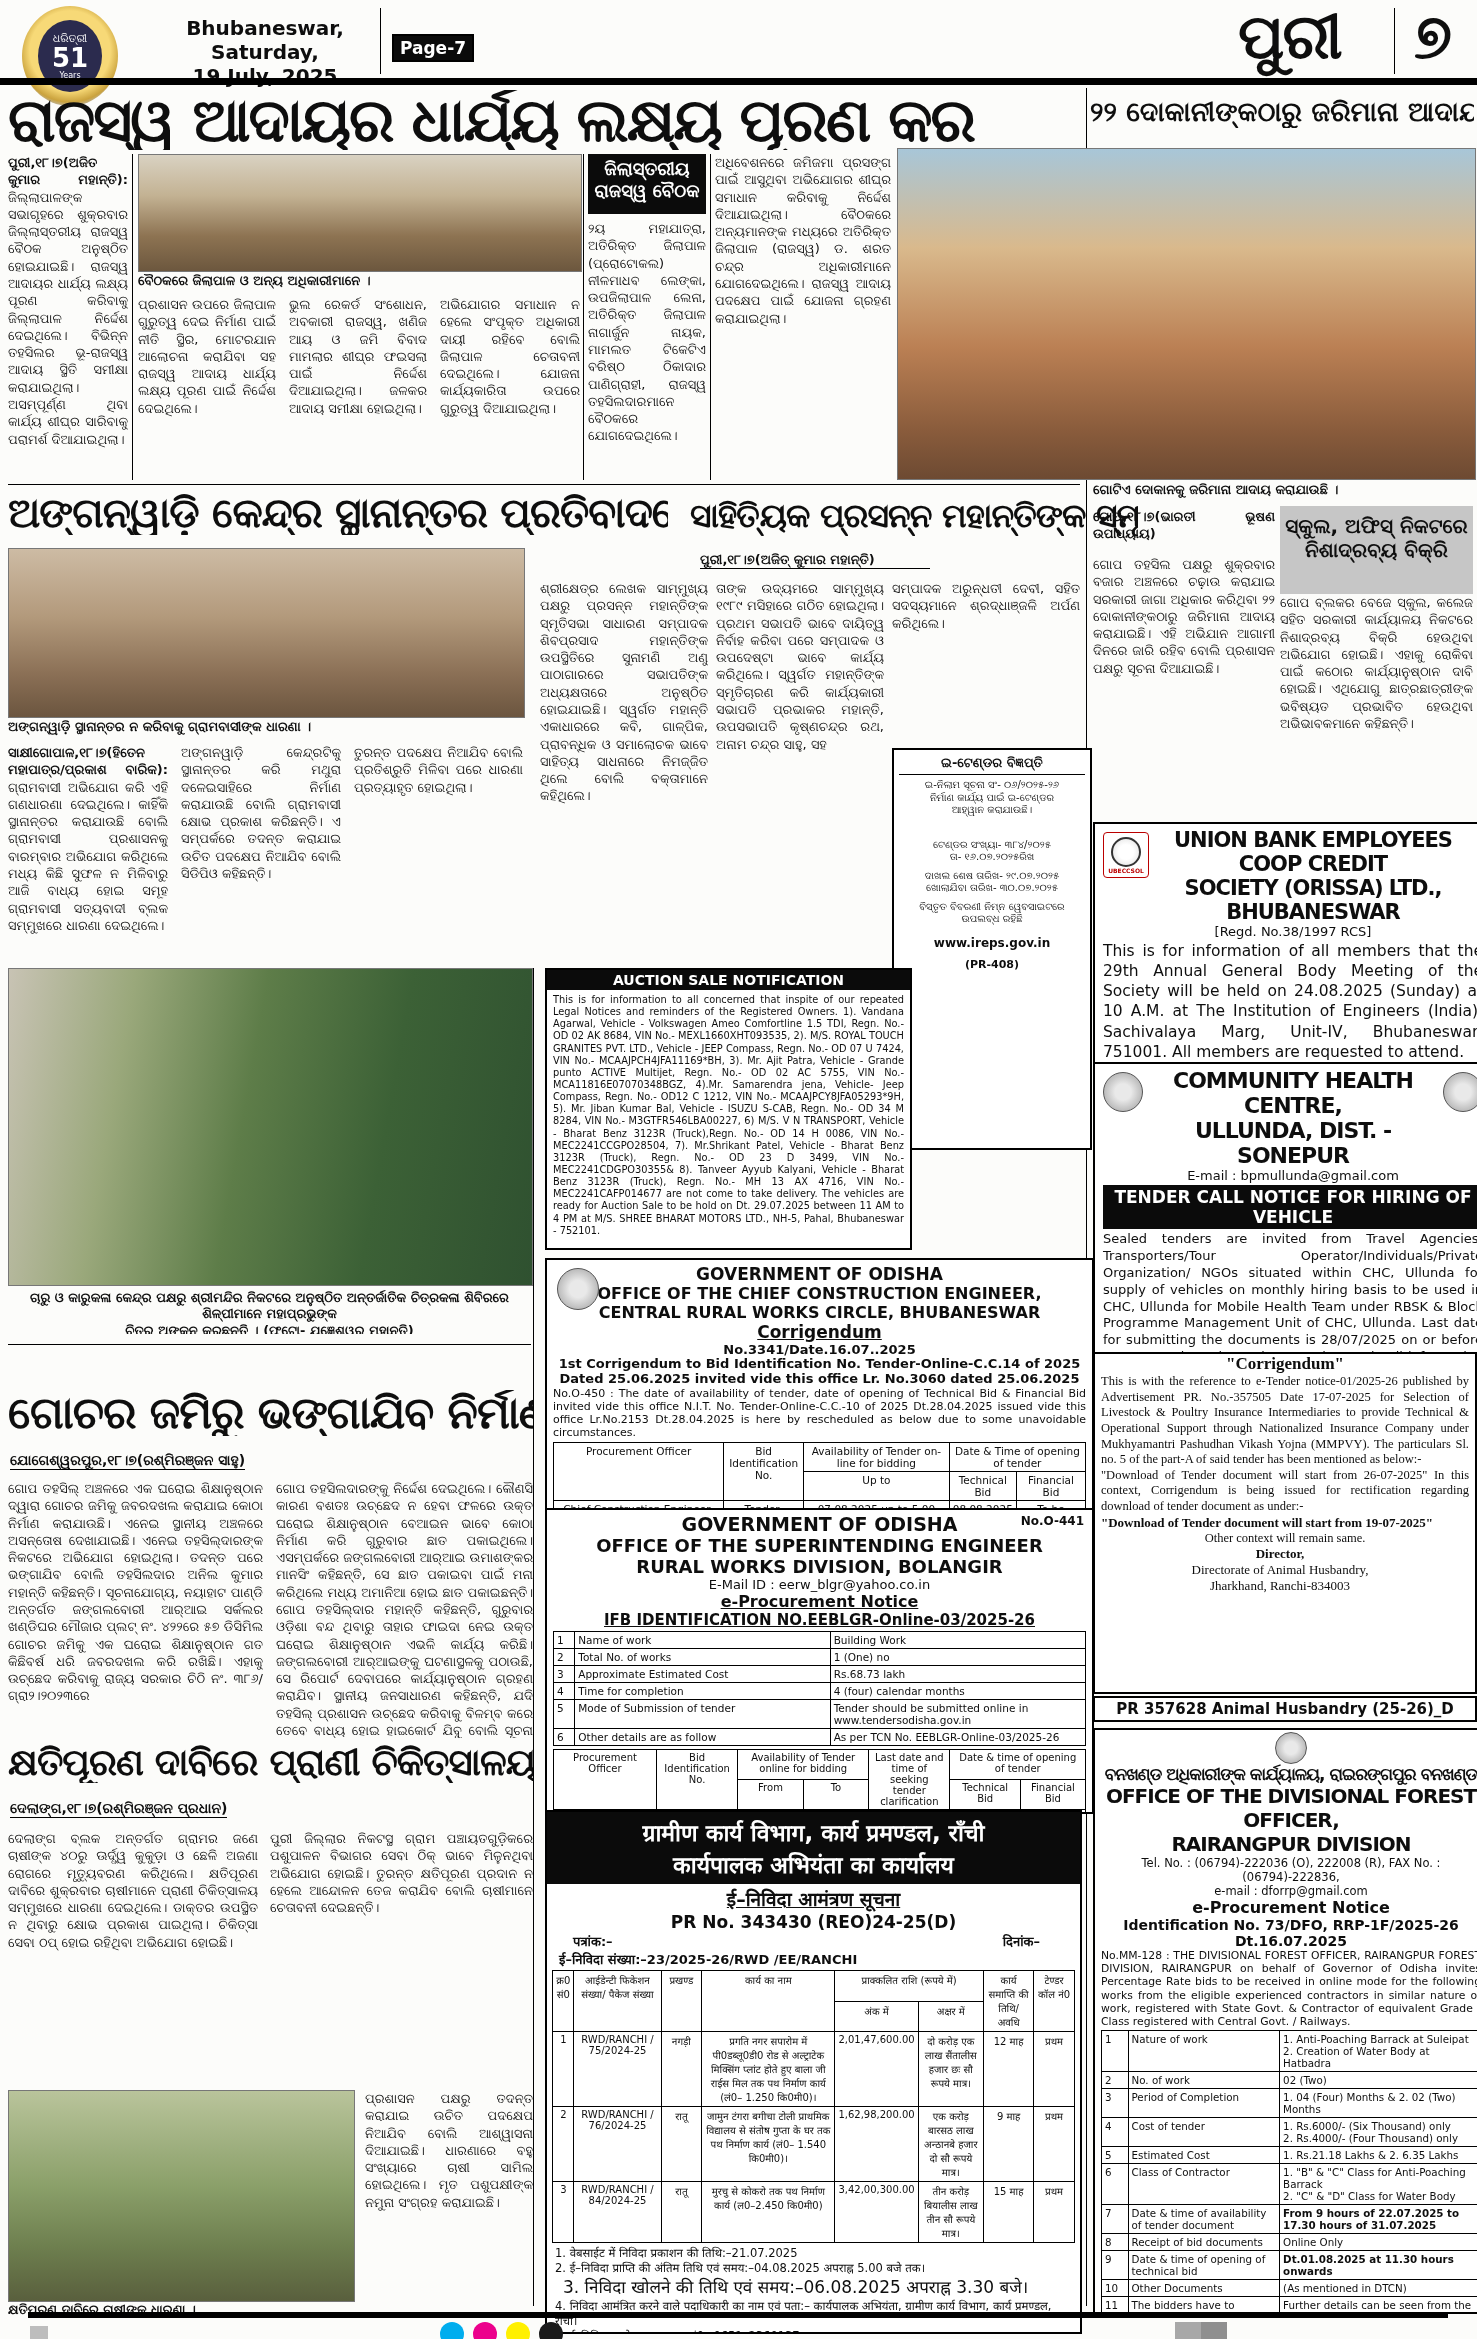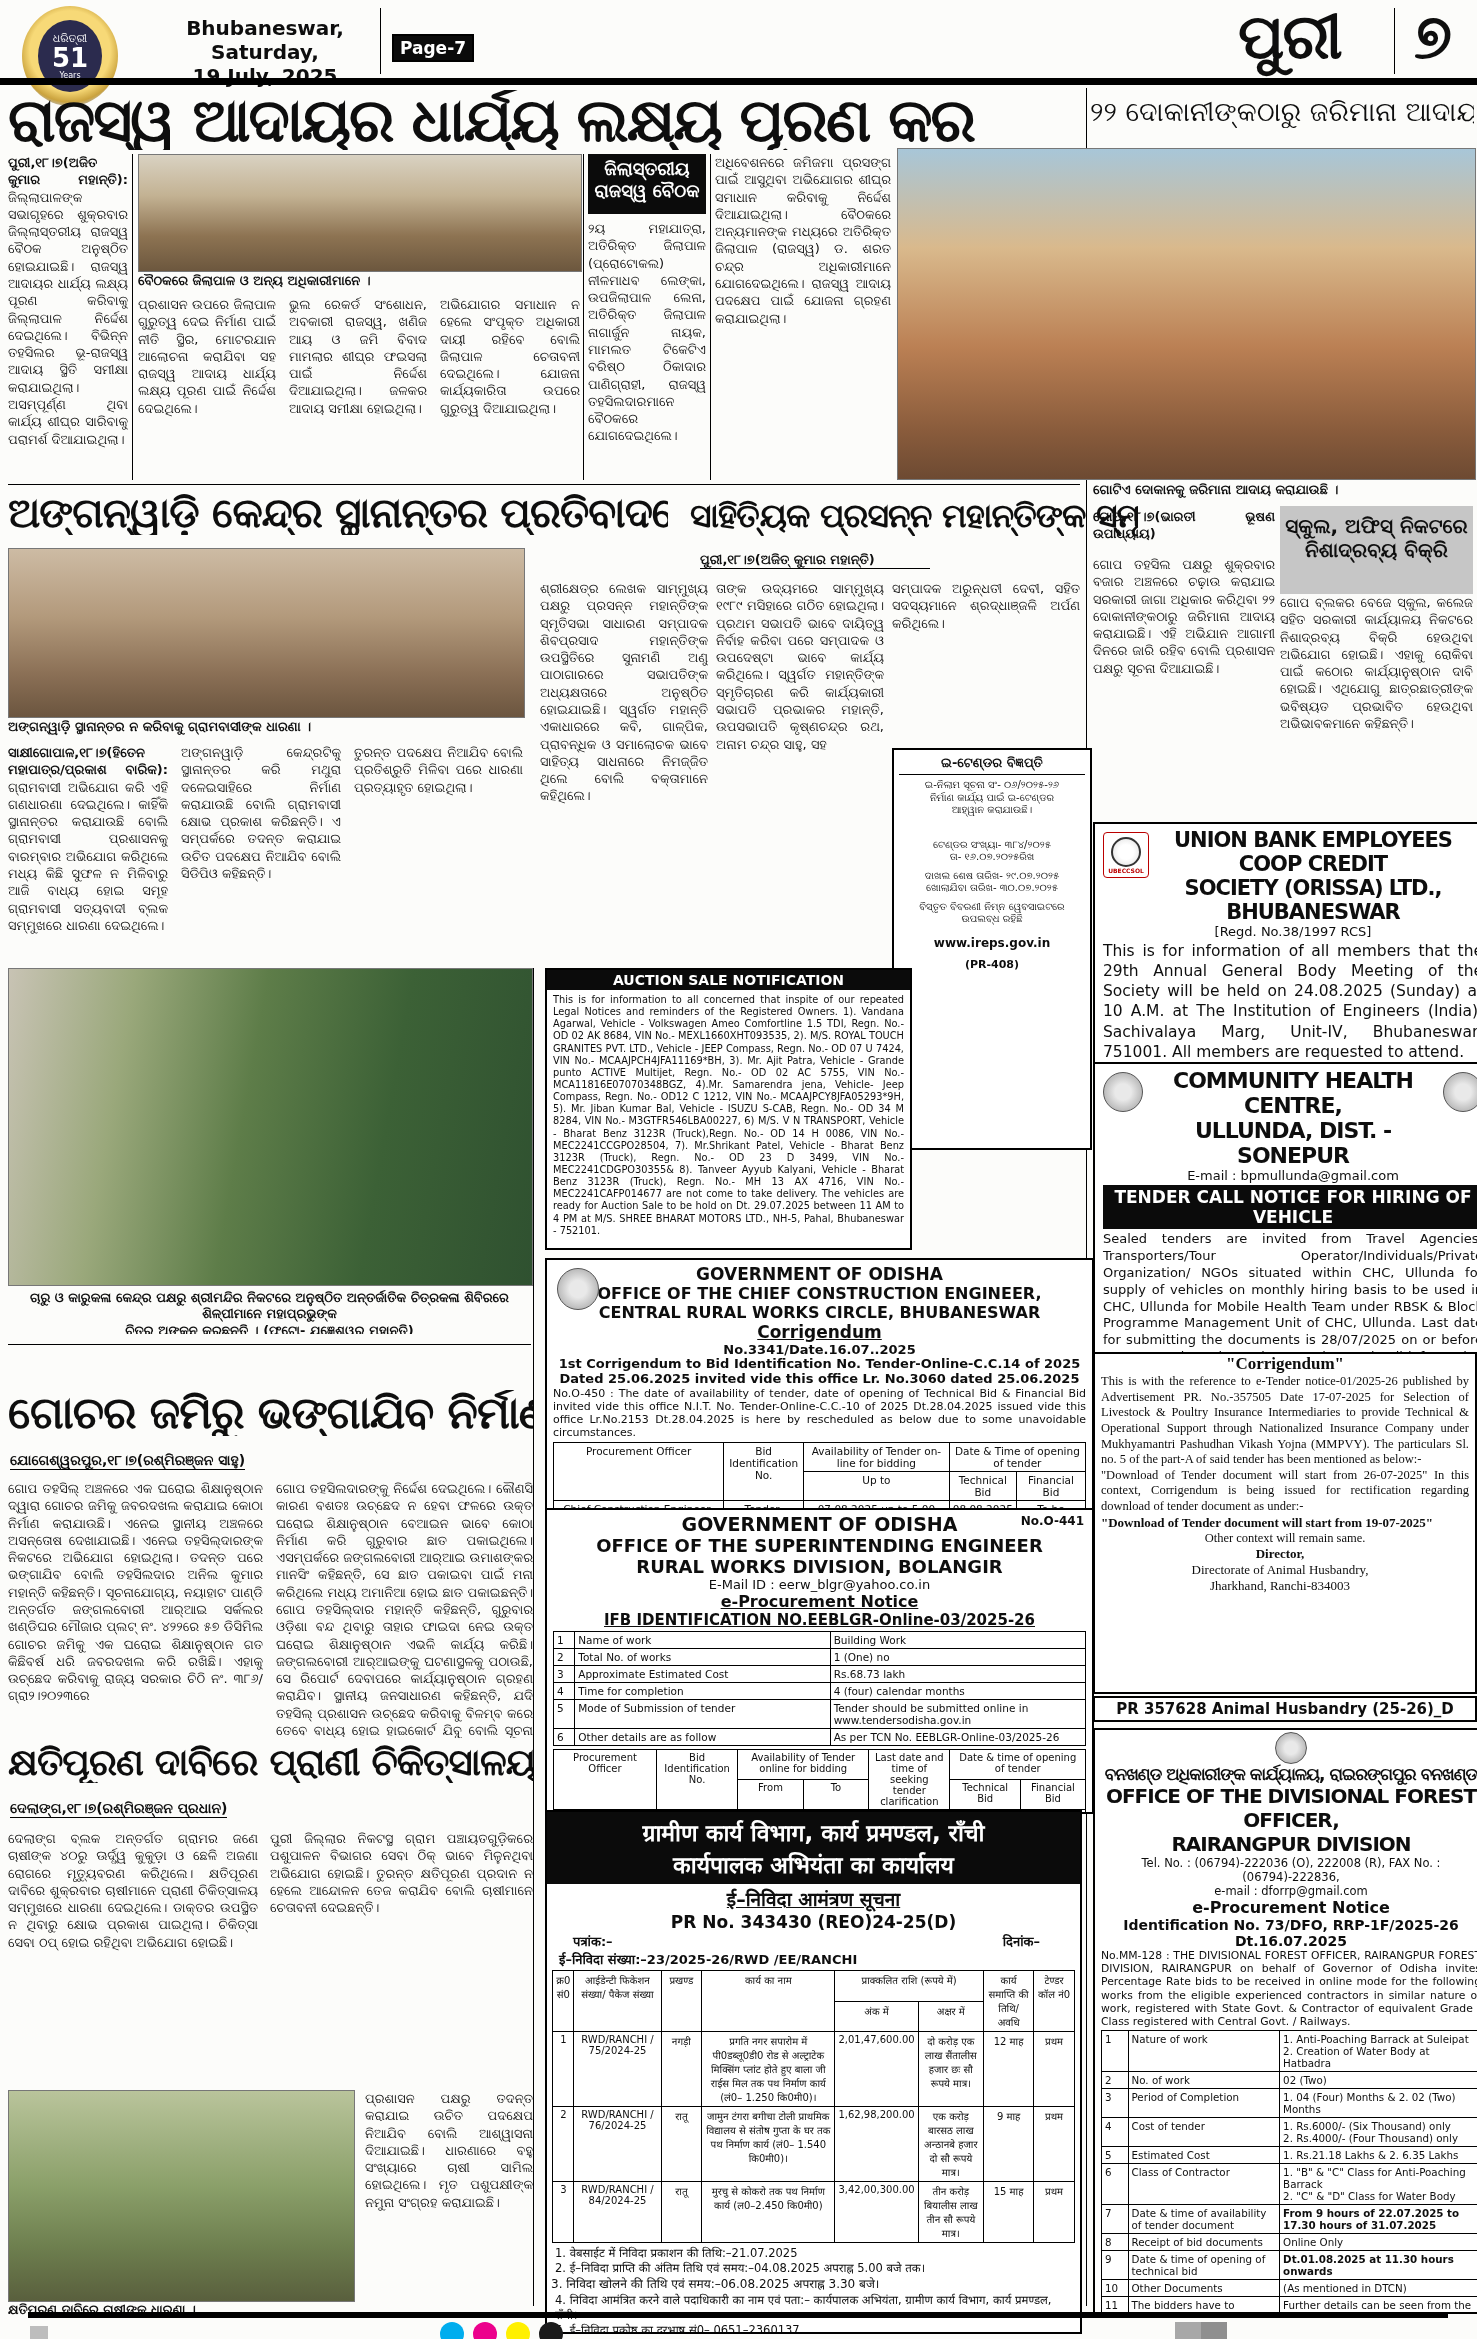--- a/index.html
+++ b/index.html
@@ -18,21 +18,21 @@
   .bd{border:2px solid #000;background:#fff}
   .bar{background:#0b0b0b;color:#fff}
   .pre{white-space:pre-line}
   .ph{border:1px solid #777;overflow:hidden}
   .cap{font-size:13px;font-weight:bold;line-height:1.25;overflow:hidden}
   table{border-collapse:collapse;width:100%}
   td,th{border:1px solid #000;padding:2px 3px;vertical-align:top}
   .h-lead{font-size:60px;font-weight:800;letter-spacing:-2px;line-height:1.0;white-space:nowrap;overflow:hidden}
   .h-a{font-size:41px;font-weight:800;letter-spacing:-1px;line-height:1.05;white-space:nowrap;overflow:hidden}
   .h-b{font-size:33px;font-weight:800;letter-spacing:-1px;white-space:nowrap;overflow:hidden}
-  .h-c{font-size:27px;font-weight:400;white-space:nowrap;overflow:hidden}
+  .h-c{font-size:27px;font-weight:700;white-space:nowrap;overflow:hidden}
   .small{font-size:10px;line-height:1.25}
   .logo-ring{width:96px;height:100px;border-radius:50%;background:radial-gradient(circle at 50% 45%,#f7d977 55%,#caa23d 70%,#b9b9b9 78%,#e8e8e8 85%);display:flex;align-items:center;justify-content:center}
   .logo-core{width:64px;height:72px;border-radius:50%;background:#2b2b4e;color:#fff;display:flex;flex-direction:column;align-items:center;justify-content:center}
   .emb{border-radius:50%;background:radial-gradient(circle,#e9e9e9 30%,#9a9a9a 100%);border:1px solid #555}
   .dot{width:24px;height:24px;border-radius:50%;position:absolute;top:0}
   .sq{position:absolute;top:4px;width:26px;height:20px}
 </style>
 </head>
 <body>
 
@@ -308,21 +308,21 @@
       <td class="c">मुरचु से कोकरो तक पथ निर्माण कार्य (ल0–2.450 कि0मी0)</td>
       <td class="c">3,42,00,300.00</td>
       <td class="c">तीन करोड़ बियालीस लाख तीन सौ रूपये मात्र।</td>
       <td class="c">15 माह</td>
       <td class="c">प्रथम</td>
     </tr>
   </tbody>
     </table>
   <div style="font-size:11.5px;padding:0 8px">1.  वेबसाईट में निविदा प्रकाशन की तिथि:–21.07.2025</div>
   <div style="font-size:11.5px;padding:0 8px">2.  ई–निविदा प्राप्ति की अंतिम तिथि एवं समय:–04.08.2025 अपराह्न 5.00 बजे तक।</div>
-  <div style="font-size:12px;padding:0 4px">3.  निविदा खोलने की तिथि एवं समय:–06.08.2025 अपराह्न 3.30 बजे।</div>
+  <div style="font-size:17px;padding:0 16px">3.  निविदा खोलने की तिथि एवं समय:–06.08.2025 अपराह्न 3.30 बजे।</div>
   <div style="font-size:11.5px;padding:0 8px">4.  निविदा आमंत्रित करने वाले पदाधिकारी का नाम एवं पता:– कार्यपालक अभियंता, ग्रामीण कार्य विभाग, कार्य प्रमण्डल, रॉंची।</div>
   <div style="font-size:11.5px;padding:0 8px">5.  ई–निविदा प्रकोष्ठ का दूरभाष सं0– 0651–2360137</div>
 
 </div>
 
 <div class="a bd col" style="left:1093px;top:822px;width:380px;height:232px;padding:4px 8px">
   <div class="a" style="left:8px;top:8px;width:44px;height:44px;border:1px solid #b00;border-radius:4px;display:flex;flex-direction:column;align-items:center;justify-content:center">
     <div style="width:26px;height:26px;border-radius:50%;border:2px solid #333;background:radial-gradient(circle,#fff 40%,#ddd)"></div>
     <div style="font-size:6px;color:#b00;font-weight:bold">UBECCSOL</div>
   </div>

